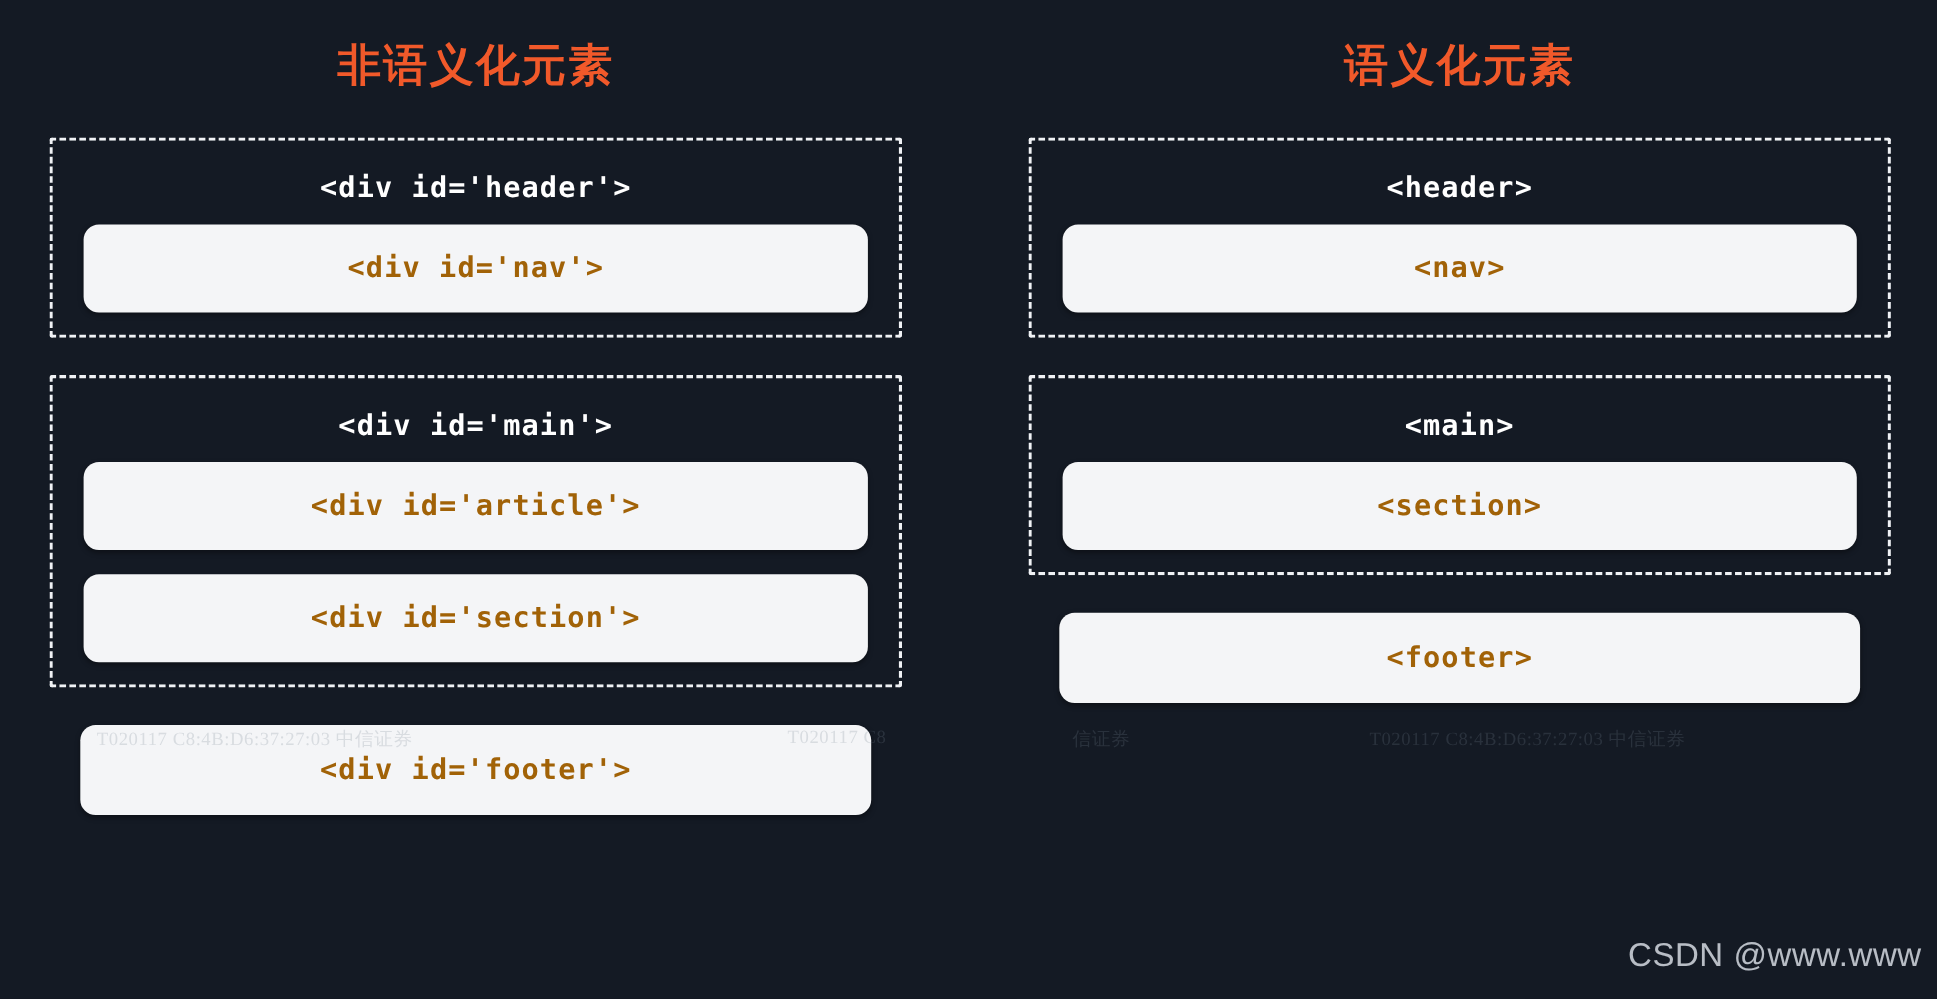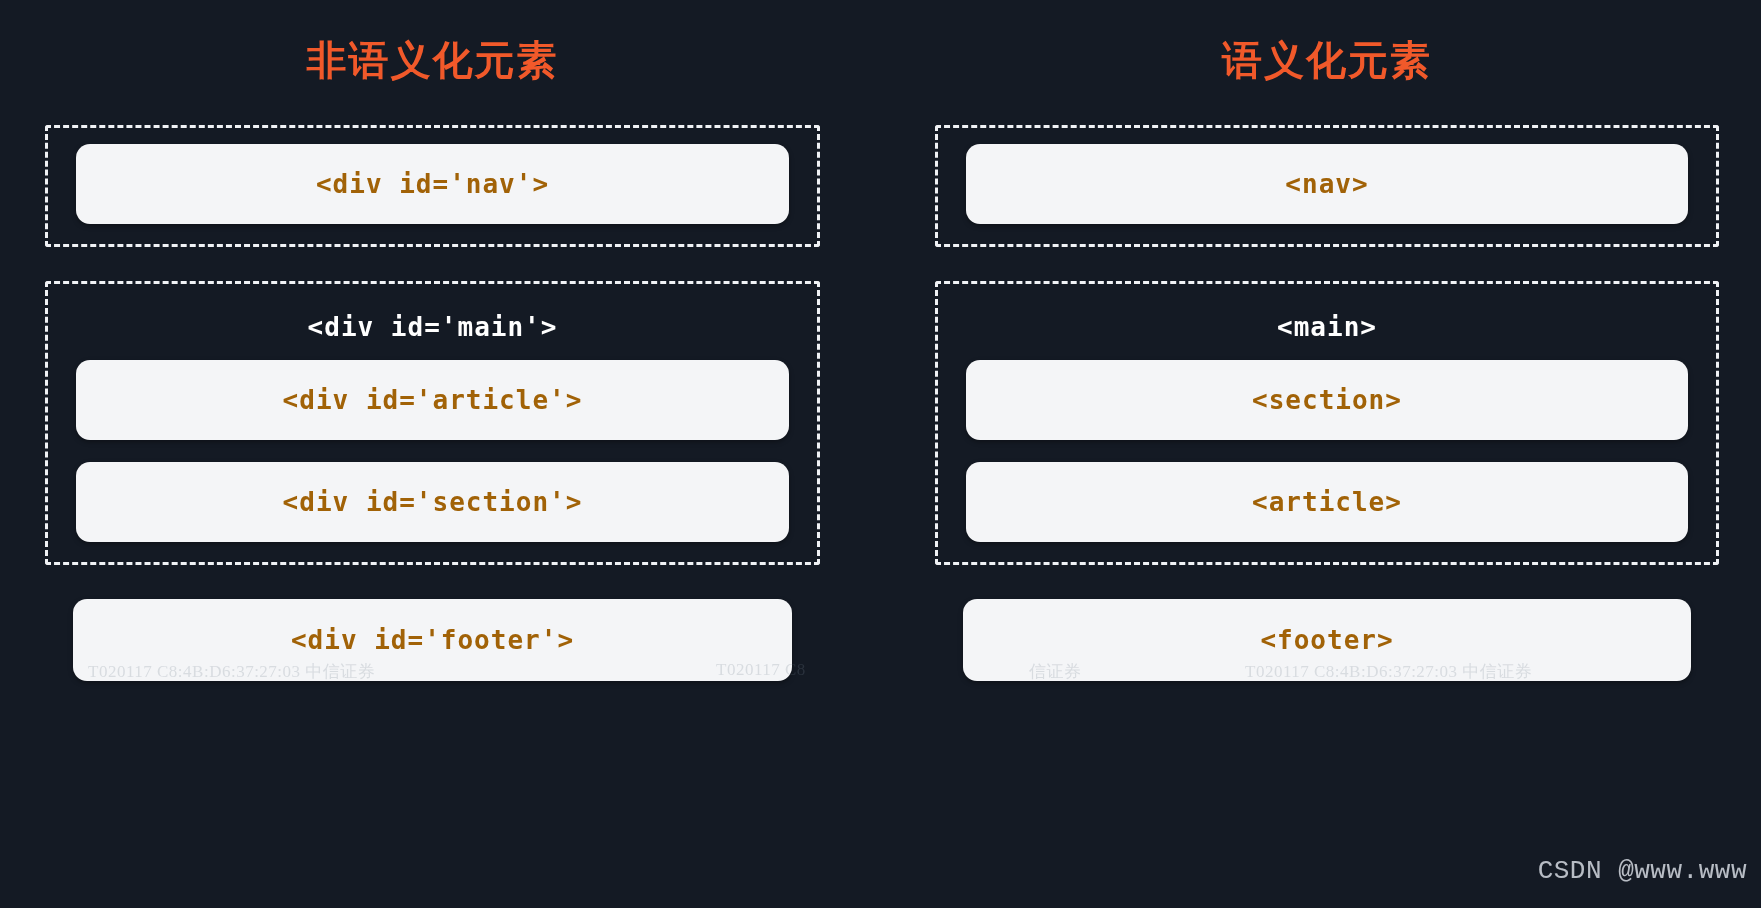--- a/index.html
+++ b/index.html
@@ -110,70 +110,71 @@
   .wm {
     position: absolute;
     font-family: Liberation Serif, serif;
     font-size: 17px;
     color: rgba(120,130,145,0.22);
     white-space: nowrap;
     letter-spacing: 0.5px;
   }
   .wm-a { left: 88px;   top: 660px; }
   .wm-b { left: 716px;  top: 660px; }
-  .wm-c { left: 1029px;  top: 660px; }
+  .wm-c { left: 975px;  top: 660px; }
   .wm-d { left: 1245px; top: 660px; }
 
   .csdn-wm {
     position: absolute;
     right: 14px;
     bottom: 22px;
-    font-family: Liberation Mono, monospace;
-    font-size: 26px;
+    font-family: Liberation Sans, sans-serif;
+    font-size: 30px;
     color: rgba(225,230,238,0.80);
     white-space: nowrap;
     letter-spacing: 0.5px;
   }
 </style>
 </head>
 <body>
 
 <div class="stage">
 
   <div class="columns">
 
     <div class="column left">
 
       <div class="col-title">非语义化元素</div>
 
       <div class="group header-group">
+        <div class="group-label">&lt;div id='header'&gt;</div>
         <div class="card">&lt;div id='nav'&gt;</div>
       </div>
 
       <div class="group main-group">
         <div class="group-label">&lt;div id='main'&gt;</div>
         <div class="card">&lt;div id='article'&gt;</div>
         <div class="card">&lt;div id='section'&gt;</div>
       </div>
 
       <div class="card standalone footer-card">&lt;div id='footer'&gt;</div>
     </div>
 
     <div class="column right">
 
       <div class="col-title">语义化元素</div>
 
       <div class="group header-group">
+        <div class="group-label">&lt;header&gt;</div>
         <div class="card">&lt;nav&gt;</div>
       </div>
 
       <div class="group main-group">
         <div class="group-label">&lt;main&gt;</div>
         <div class="card">&lt;section&gt;</div>
-        <div class="card">&lt;article&gt;</div>
       </div>
 
       <div class="card standalone footer-card">&lt;footer&gt;</div>
     </div>
 
   </div>
 
   <div class="wm-layer">
     <div class="wm wm-a">T020117   C8:4B:D6:37:27:03   中信证券</div>
     <div class="wm wm-b">T020117   C8</div>

